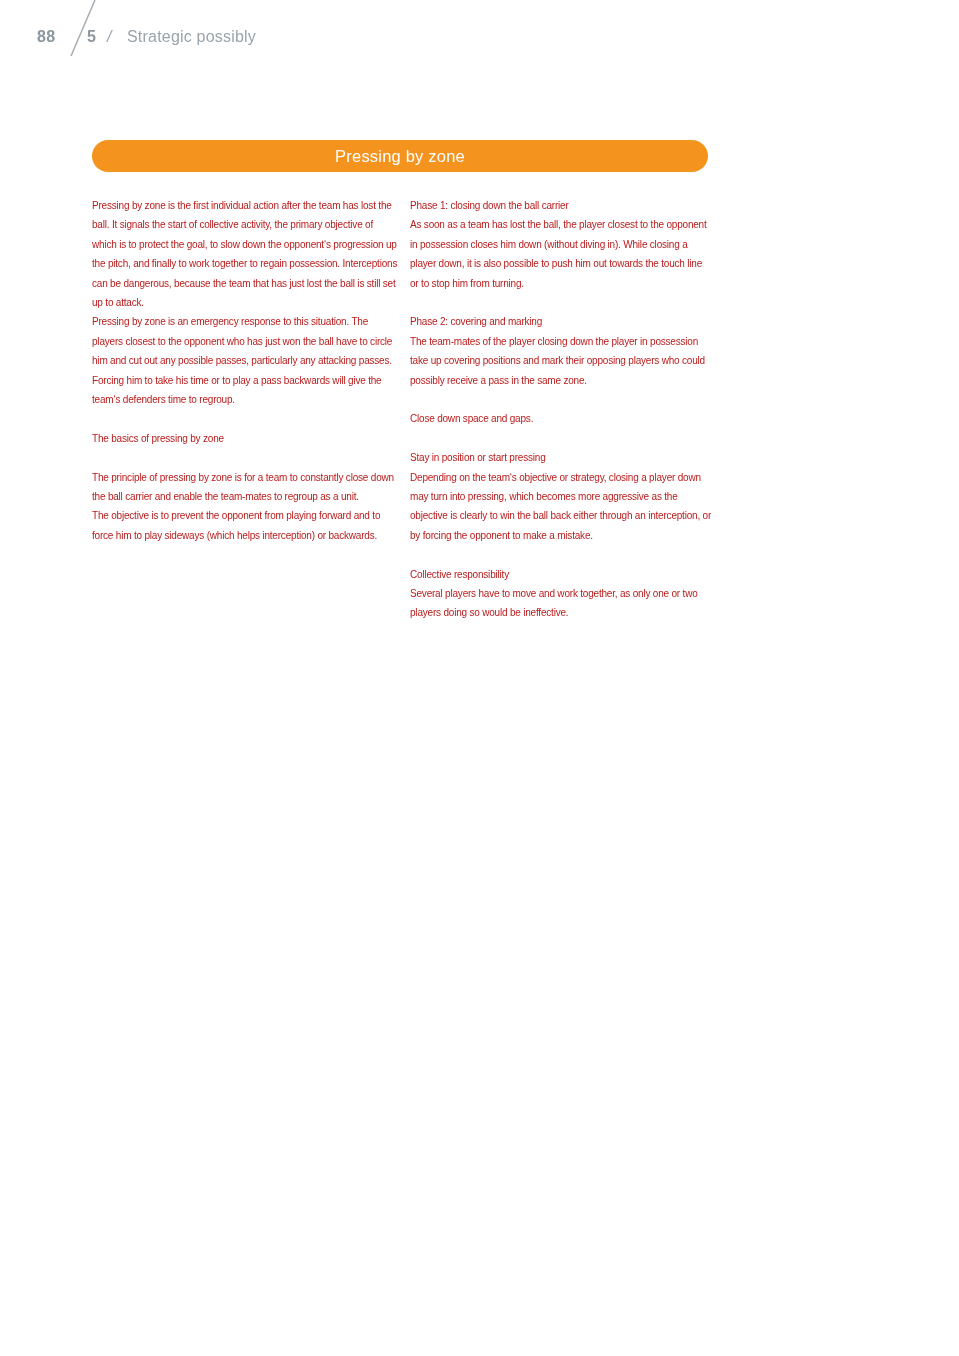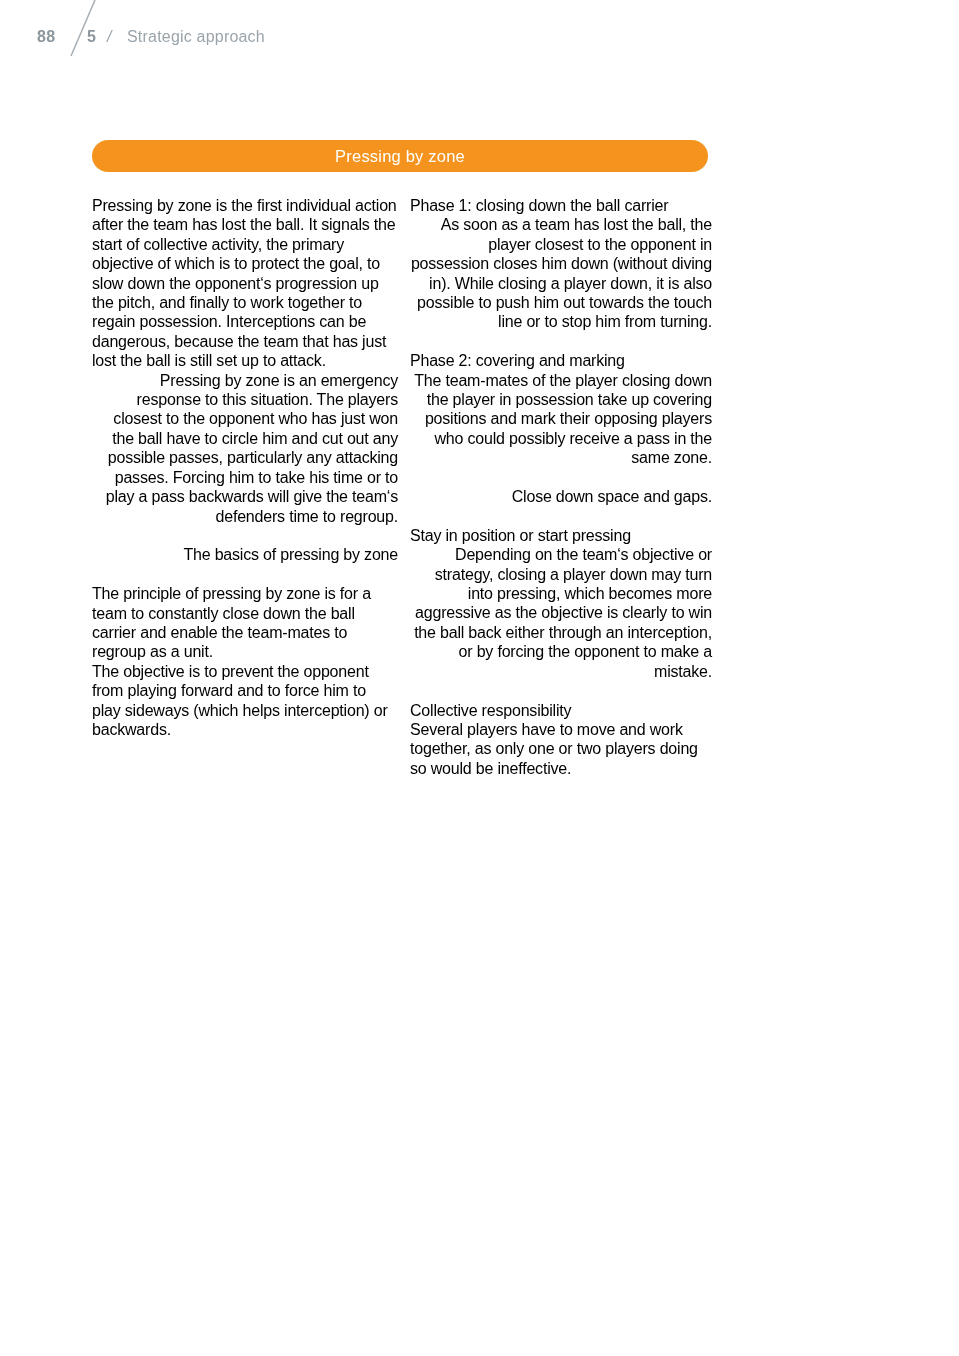--- a/index.html
+++ b/index.html
@@ -56,41 +56,41 @@
     position: absolute; left: 92px; top: 196px;
     width: 620px;
     display: flex;
   }
   .col { width: 306px; }
   .col-left { margin-right: 12px; }
   .col-right { width: 302px; }
 
   .body-text, .heading {
     margin: 0;
-    font-size: 16px;
+    font-size: 10px;
     line-height: 19.4px;
-    color: #000000;
+    color: #b91c1c;
     letter-spacing: -0.2px;
   }
   .heading { font-weight: normal; }
-  .mb { margin-bottom: 19.4px; text-align: right; }
+  .mb { margin-bottom: 19.4px; }
 </style>
 </head>
 <body>
 
 <div class="page">
 
   <header class="page-header">
     <span class="page-num">88</span>
     <svg class="diag-svg" width="46" height="58" viewBox="0 0 46 58">
       <line x1="35" y1="0" x2="11" y2="56" stroke="#A6AEB4" stroke-width="1.5"></line>
     </svg>
     <span class="chap-num">5</span>
     <span class="sep-slash">/</span>
-    <span class="chap-title">Strategic approach</span>
+    <span class="chap-title">Strategic possibly</span>
   </header>
 
   <div class="banner" style="background-color: rgb(244, 148, 31); border-radius: 16px;">
     <span>Pressing by zone</span>
   </div>
 
   <div class="columns">
 
     <div class="col col-left">
       <p class="body-text">Pressing by zone is the first individual action after the team has lost the ball. It signals the start of collective activity, the primary objective of which is to protect the goal, to slow down the opponent‘s progression up the pitch, and finally to work together to regain possession. Interceptions can be dangerous, because the team that has just lost the ball is still set up to attack.</p>

